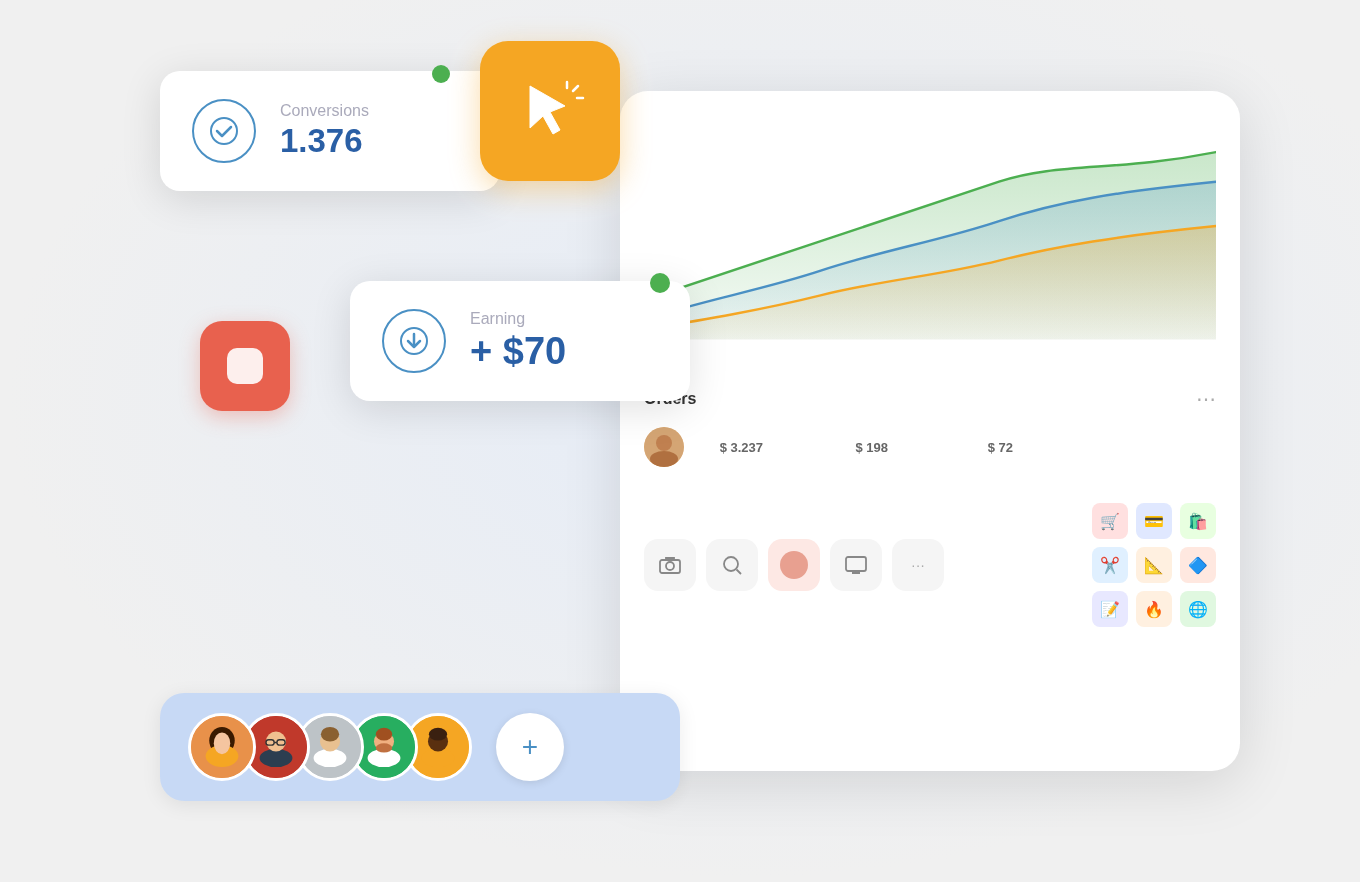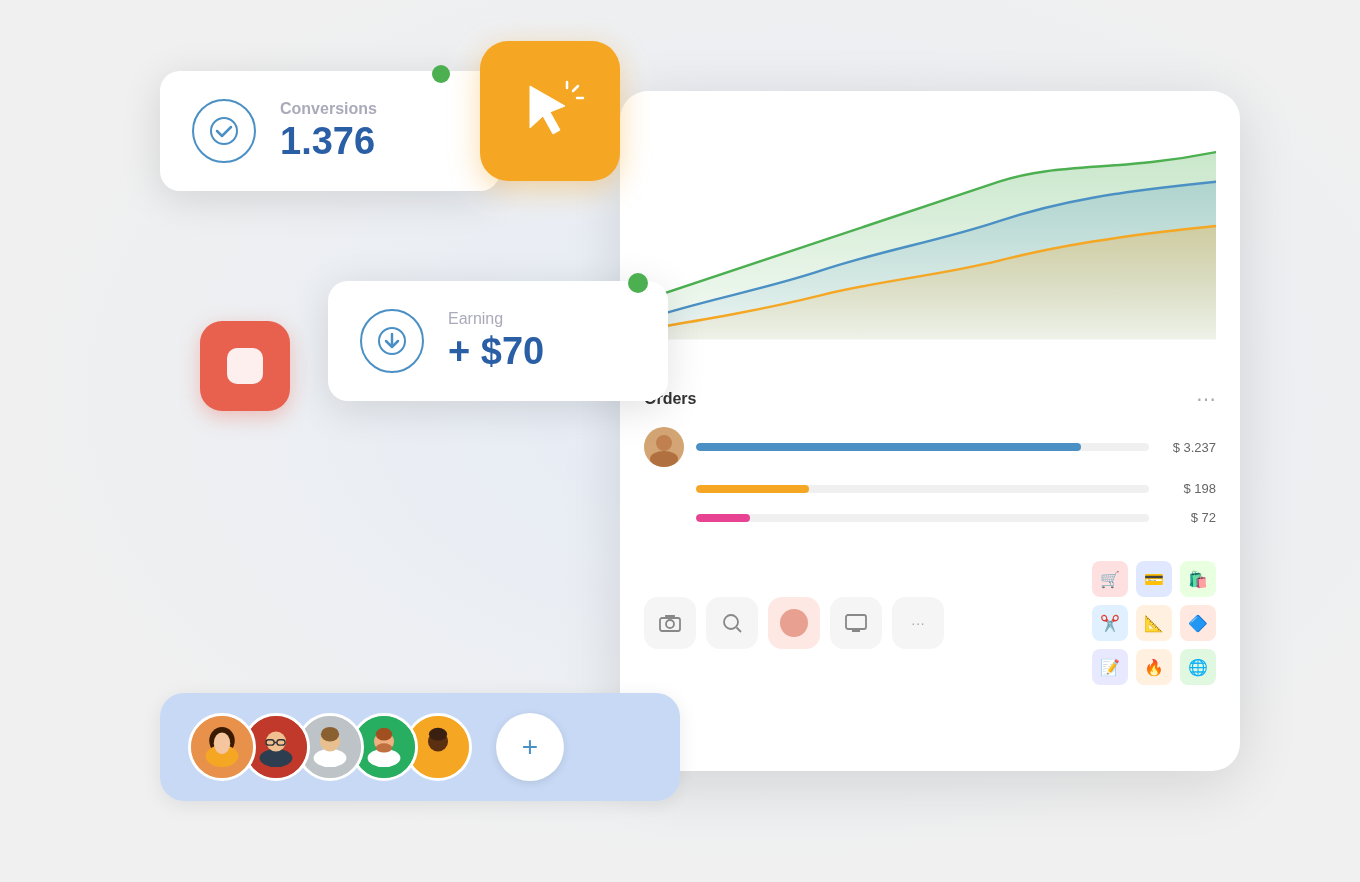--- a/index.html
+++ b/index.html
@@ -54,26 +54,26 @@
     }
 
     .conversions-text {
       display: flex;
       flex-direction: column;
     }
 
     .conversions-label {
       font-size: 16px;
       color: #aab;
-      font-weight: 700;
+      font-weight: 400;
       margin-bottom: 2px;
     }
 
     .conversions-value {
-      font-size: 38px;
+      font-size: 33px;
       font-weight: 700;
       color: #2a5fa5;
     }
 
     .green-dot-conversions {
       position: absolute;
       top: -6px;
       right: 50px;
       width: 18px;
       height: 18px;
@@ -287,22 +287,23 @@
     }
 
     .orders-menu-dots {
       font-size: 20px;
       color: #aaa;
       cursor: pointer;
     }
 
     .orders-list {
       display: flex;
-      flex-direction: column;
+      flex-direction: row;
       gap: 6px;
+      font-weight: bold;
     }
 
     .order-row {
       display: flex;
       align-items: center;
       gap: 12px;
       padding: 4px 0;
     }
 
     .order-avatar {
@@ -421,21 +422,21 @@
       <line x1="52" y1="12" x2="52" y2="6" stroke="white" stroke-width="2.5" stroke-linecap="round"></line>
       <line x1="62" y1="22" x2="68" y2="22" stroke="white" stroke-width="2.5" stroke-linecap="round"></line>
       <line x1="58" y1="15" x2="63" y2="10" stroke="white" stroke-width="2.5" stroke-linecap="round"></line>
     </svg>
   </div>
 
   <div class="app-icon-red" style="position:absolute;top:270px;left:70px;">
     <div class="inner-square"></div>
   </div>
 
-  <div class="earning-card" style="position:absolute;top:230px;left:198px;">
+  <div class="earning-card" style="position:absolute;top:230px;left:220px;">
     <div class="green-dot-earning"></div>
     <div class="earning-down-circle">
       <svg viewBox="0 0 30 30" fill="none" width="30" height="30">
         <circle cx="15" cy="15" r="13" stroke="#4a90c4" stroke-width="2"></circle>
         <line x1="15" y1="8" x2="15" y2="20" stroke="#4a90c4" stroke-width="2.5" stroke-linecap="round"></line>
         <polyline points="9,15 15,21 21,15" stroke="#4a90c4" stroke-width="2.5" stroke-linecap="round" stroke-linejoin="round" fill="none"></polyline>
       </svg>
     </div>
     <div class="earning-text">
       <span class="earning-label">Earning</span>

